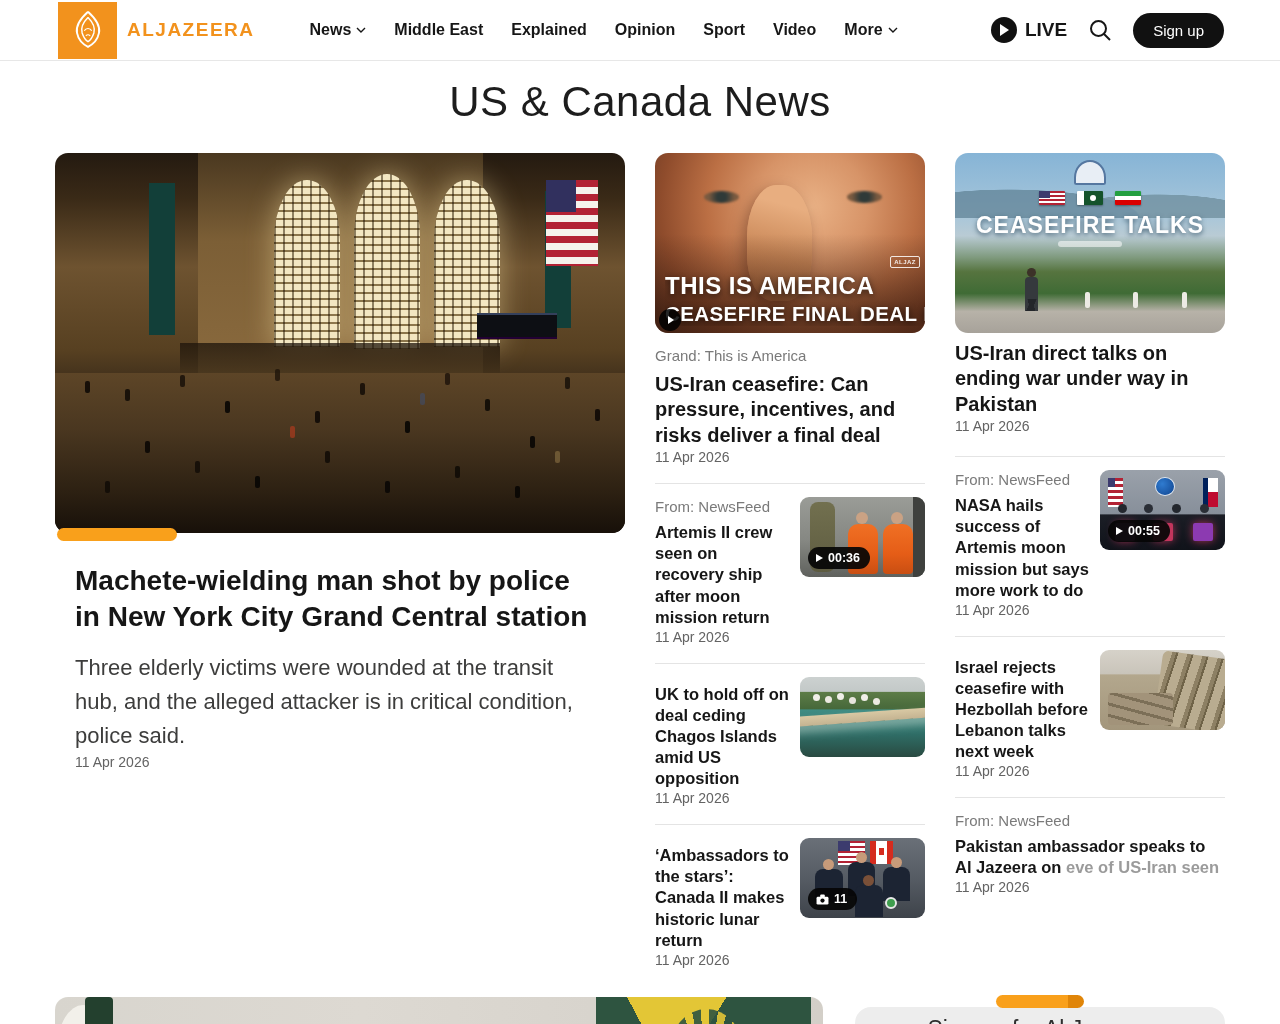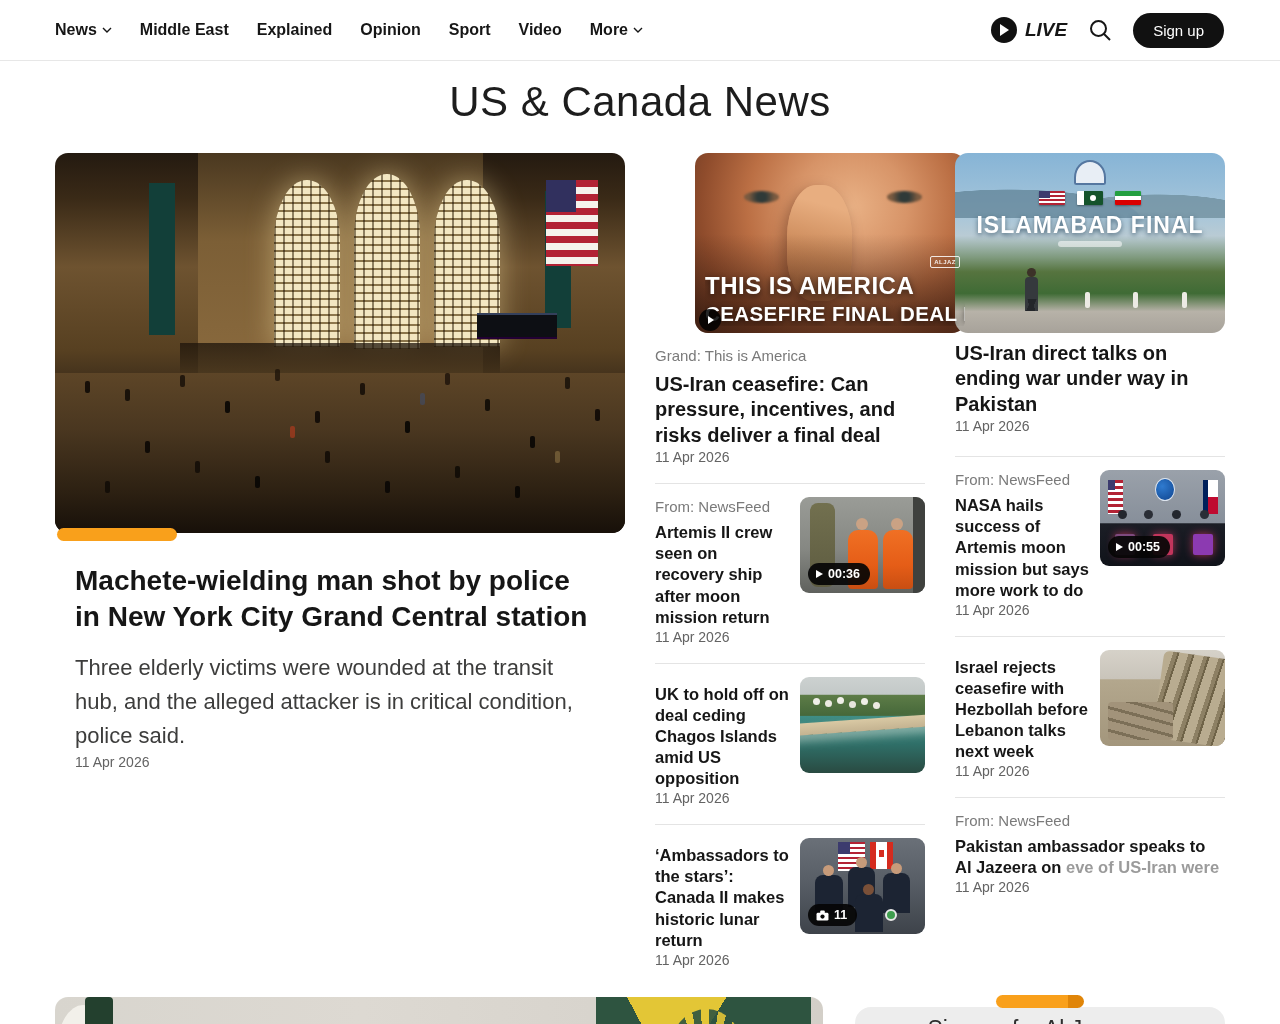--- a/index.html
+++ b/index.html
@@ -8,39 +8,39 @@
 
   
   header { height:61px; border-bottom:1px solid #e7e7e7; display:flex; align-items:center; position:relative; }
   .logo { display:flex; align-items:center; margin-left:58px; cursor:pointer; }
   .logo-sq { width:59px; height:57px; background:#f2921d; display:flex; align-items:center; justify-content:center; }
   .brand { color:#f2921d; font-weight:bold; font-size:19px; letter-spacing:1.5px; margin-left:10px; }
   nav { display:flex; align-items:center; gap:28px; margin-left:55px; }
   .nav-item { font-size:16px; font-weight:600; color:#161616; display:flex; align-items:center; gap:5px; cursor:pointer; }
   .chev { width:10px; height:6px; display:inline-block; }
   .header-right { margin-left:auto; margin-right:56px; display:flex; align-items:center; gap:20px; }
-  .live { display:flex; align-items:center; gap:8px; cursor:pointer;font-style:italic; }
+  .live { display:flex; align-items:center; gap:8px; cursor:pointer; }
   .play-circle { width:26px; height:26px; border-radius:50%; background:#111; display:flex; align-items:center; justify-content:center; }
   .play-circle::after { content:""; border-style:solid; border-width:6px 0 6px 9px; border-color:transparent transparent transparent #fff; margin-left:2px; }
   .live-label { font-weight:bold; font-size:19px; }
   .search-btn { background:none; border:none; cursor:pointer; display:flex; }
   .signup-btn { background:#111; color:#fff; border:none; border-radius:18px; padding:9px 20px; font-size:15px; font-family:inherit; cursor:pointer; }
 
   
   .page-title { text-align:center; font-size:42px; font-weight:300; letter-spacing:.5px; color:#1d1d1d; margin:17px 0 27px; }
 
   
   .grid { display:flex; gap:30px; padding:0 55px; }
   .lead-col { width:570px; flex:none; }
   .side-col { width:270px; flex:none; }
 
   figure { position:relative; overflow:hidden; border-radius:13px; background:#ccc; }
   .lead-media { width:570px; height:380px; }
   .top-media { width:270px; height:180px; }
-  .thumb { width:125px; height:96px; flex:none; border-radius:9px; }
+  .thumb { width:125px; height:80px; flex:none; border-radius:9px; }
 
   .orange-pill { position:absolute; left:57px; top:528px; width:120px; height:13px; border-radius:7px; background:#f9a01b; z-index:5; }
 
   .lead-headline { font-size:28px; line-height:1.3; font-weight:600; margin:30px 0 0 20px; max-width:520px; cursor:pointer; }
   .lead-excerpt { font-size:22px; line-height:1.55; color:#3d3d3c; margin:15px 0 0 20px; max-width:500px; }
   .date { font-size:14px; color:#636363; margin-top:13px; }
   .lead-col .date { margin-left:20px; margin-top:19px; }
 
   .kicker { font-size:15px; color:#7a7a7a; margin-top:14px; cursor:pointer; }
   .top-headline { font-size:20px; line-height:1.27; font-weight:600; margin-top:8px; cursor:pointer; }
@@ -84,21 +84,21 @@
     background:linear-gradient(180deg,#5d4527 0%,#4a3720 35%,#2c2012 75%,#171009 100%); }
   .gc-crowd { position:absolute; left:30px; bottom:140px; width:5px; height:12px; border-radius:2px; background:rgba(15,10,6,.9);
     box-shadow:40px 8px rgba(20,13,8,.9),95px -6px rgba(25,16,9,.85),140px 20px rgba(12,8,5,.95),190px -12px rgba(30,20,10,.8),
       230px 30px rgba(15,10,6,.9),275px 2px rgba(22,14,8,.9),320px 40px rgba(10,7,4,.95),360px -8px rgba(28,18,10,.8),
       400px 18px rgba(16,11,6,.9),445px 55px rgba(12,8,5,.95),480px -4px rgba(24,16,9,.85),510px 28px rgba(14,9,5,.9),
       60px 60px rgba(14,9,5,.95),110px 80px rgba(20,13,8,.9),170px 95px rgba(10,7,4,.95),240px 70px rgba(18,12,7,.9),
       300px 100px rgba(12,8,5,.95),370px 85px rgba(16,11,6,.9),430px 105px rgba(10,7,4,.95),20px 100px rgba(18,12,7,.9),
       205px 45px rgba(200,60,30,.55),335px 12px rgba(60,80,120,.5),470px 70px rgba(180,150,90,.4); }
 
   
-  .trump { background:radial-gradient(circle at 58% 30%,#e9b185 0%,#d79468 28%,#bb6f44 52%,#8f4c2c 75%,#5e3320 100%);margin-left:40px; }
+  .trump { background:radial-gradient(circle at 58% 30%,#e9b185 0%,#d79468 28%,#bb6f44 52%,#8f4c2c 75%,#5e3320 100%); }
   .trump::before { content:""; position:absolute; left:34%; top:18%; width:24%; height:64%; border-radius:45% 45% 40% 40%;
     background:linear-gradient(195deg,#e8ae80 20%,#c98757 60%,#a9663c 100%); box-shadow:-4px 6px 14px rgba(90,45,25,.5); }
   .trump::after { content:""; position:absolute; left:0; right:0; bottom:0; height:55%;
     background:linear-gradient(180deg,transparent,rgba(40,18,10,.55) 80%); }
   .trump-eye { position:absolute; width:13%; height:7%; border-radius:50%; background:radial-gradient(circle,#2f3a38 25%,#7a5a40 70%); top:21%; filter:blur(1px); }
   .trump-eye.left { left:18%; } .trump-eye.right { right:16%; }
   .vid-overlay { position:absolute; left:10px; right:0; bottom:7px; z-index:3; overflow:hidden; white-space:nowrap; }
   .vid-line1 { color:#fff; font-weight:800; font-size:24px; letter-spacing:.5px; text-shadow:0 2px 6px rgba(0,0,0,.65); }
   .vid-line2 { color:#fff; font-weight:800; font-size:20.5px; letter-spacing:.4px; text-shadow:0 2px 6px rgba(0,0,0,.65); margin-top:2px; }
   .mini-play { position:absolute; left:4px; bottom:2px; width:22px; height:22px; border-radius:50%; background:rgba(0,0,0,.85); z-index:4;
@@ -207,20 +207,31 @@
   .card-pill { position:absolute; left:50%; top:-12px; transform:translateX(-50%); width:88px; height:13px; border-radius:7px;
     background:linear-gradient(90deg,#f9a01b 0 82%,#e08508 82% 100%); }
   .card-title { font-size:23px; font-weight:400; color:#2e2e2e; padding-top:9px; }
 
   svg { display:block; }
 </style>
 </head>
 <body>
 
 <header>
+  <div class="logo">
+    <div class="logo-sq">
+      <svg width="44" height="46" viewBox="0 0 60 60">
+        <path d="M30 5 C20 14 13 24 15 34 C17 44 24 50 30 53 C36 50 43 44 45 34 C47 24 40 14 30 5" stroke="#fff" fill="none" stroke-width="2.6"></path>
+        <path d="M30 13 C24 19 20 27 22 34 C24 40 27 44 30 46 C33 44 36 40 38 34 C40 27 36 19 30 13" stroke="#fff" fill="none" stroke-width="2"></path>
+        <path d="M25 31 C27 27 33 27 35 31" stroke="#fff" fill="none" stroke-width="1.6"></path>
+        <path d="M27 38 C29 36 31 36 33 38" stroke="#fff" fill="none" stroke-width="1.4"></path>
+      </svg>
+    </div>
+    <span class="brand">ALJAZEERA</span>
+  </div>
   <nav>
     <span class="nav-item">
       <span>News</span>
       <svg class="chev" viewBox="0 0 10 6">
           <polyline points="1,1 5,5 9,1" fill="none" stroke="#161616" stroke-width="1.4"></polyline>
         </svg>
     </span>
     <span class="nav-item">
         <span>Middle East</span>
       </span>
@@ -357,21 +368,21 @@
   <section class="side-col">
     <article>
       <figure class="top-media isb">
         <div class="isb-mount"></div>
         <div class="isb-dome"></div>
         <div class="isb-flags">
           <span class="flag flag-us"></span>
           <span class="flag flag-pk"></span>
           <span class="flag flag-ir"></span>
         </div>
-        <div class="isb-title">ISLAMABAD FINAL</div>
+        <div class="isb-title">CEASEFIRE TALKS</div>
         <div class="isb-sub"></div>
         <div class="isb-man"></div>
         <span class="isb-bollard" style="left:48%"></span>
         <span class="isb-bollard" style="left:66%"></span>
         <span class="isb-bollard" style="left:84%"></span>
       </figure>
       <h3 class="top-headline">US-Iran direct talks on ending war under way in Pakistan</h3>
       <time class="date">11 Apr 2026</time>
     </article>
 
@@ -408,21 +419,21 @@
       <figure class="thumb th-israel">
         <span class="exc"></span>
       </figure>
     </article>
 
     <hr class="divider">
 
     <article class="item">
       <div class="item-text">
         <div class="kicker">From: NewsFeed</div>
-        <h4 class="item-headline"><span>Pakistan ambassador speaks to Al Jazeera on </span><span class="gray-part">eve of US-Iran were</span></h4>
+        <h4 class="item-headline"><span>Pakistan ambassador speaks to Al Jazeera on </span><span class="gray-part">eve of US-Iran seen</span></h4>
         <time class="date">11 Apr 2026</time>
       </div>
     </article>
   </section>
 </main>
 
 <div class="bottom-row">
   <figure class="bottom-media">
     <span class="egg"></span>
     <span class="sliver"></span>

